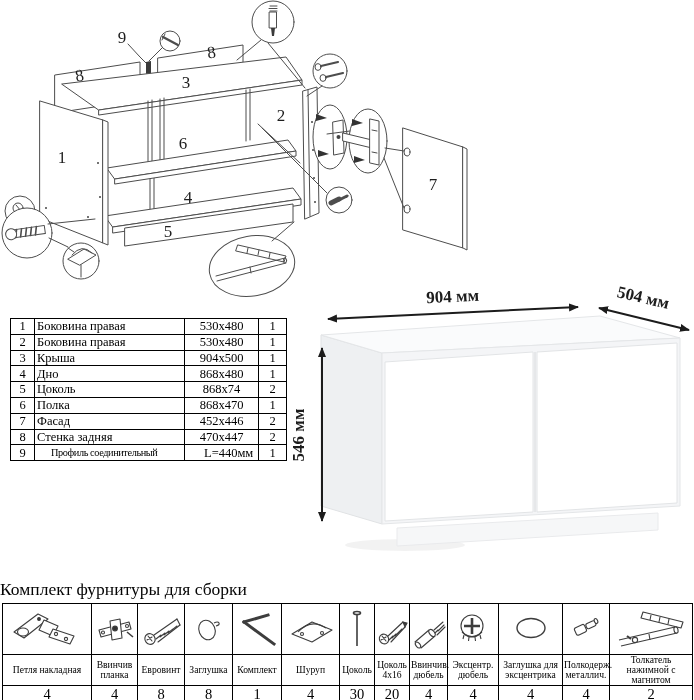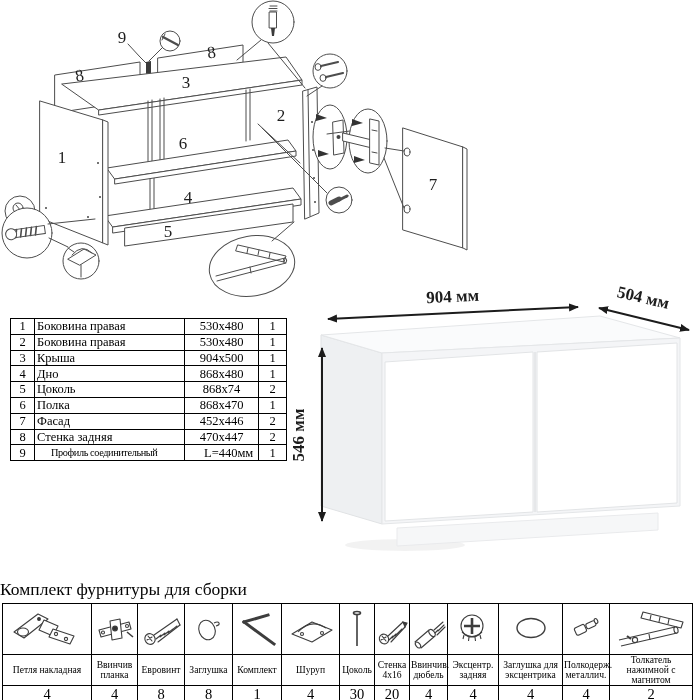--- a/index.html
+++ b/index.html
@@ -464,23 +464,23 @@
         </td>
       </tr>
       <tr class="labels">
         <td>Петля накладная</td>
         <td>Ввинчив планка</td>
         <td>Евровинт</td>
         <td>Заглушка</td>
         <td>Комплект</td>
         <td>Шуруп</td>
         <td>Цоколь</td>
-        <td>Стенка 4x16</td>
+        <td>Цоколь 4x16</td>
         <td>Ввинчив. дюбель</td>
-        <td>Эксцентр. задняя</td>
+        <td>Эксцентр. дюбель</td>
         <td>Заглушка для эксцентрика</td>
         <td>Полкодерж. металлич.</td>
         <td>Толкатель нажимной с магнитом</td>
       </tr>
       <tr class="counts">
         <td>4</td>
         <td>4</td>
         <td>8</td>
         <td>8</td>
         <td>1</td>

